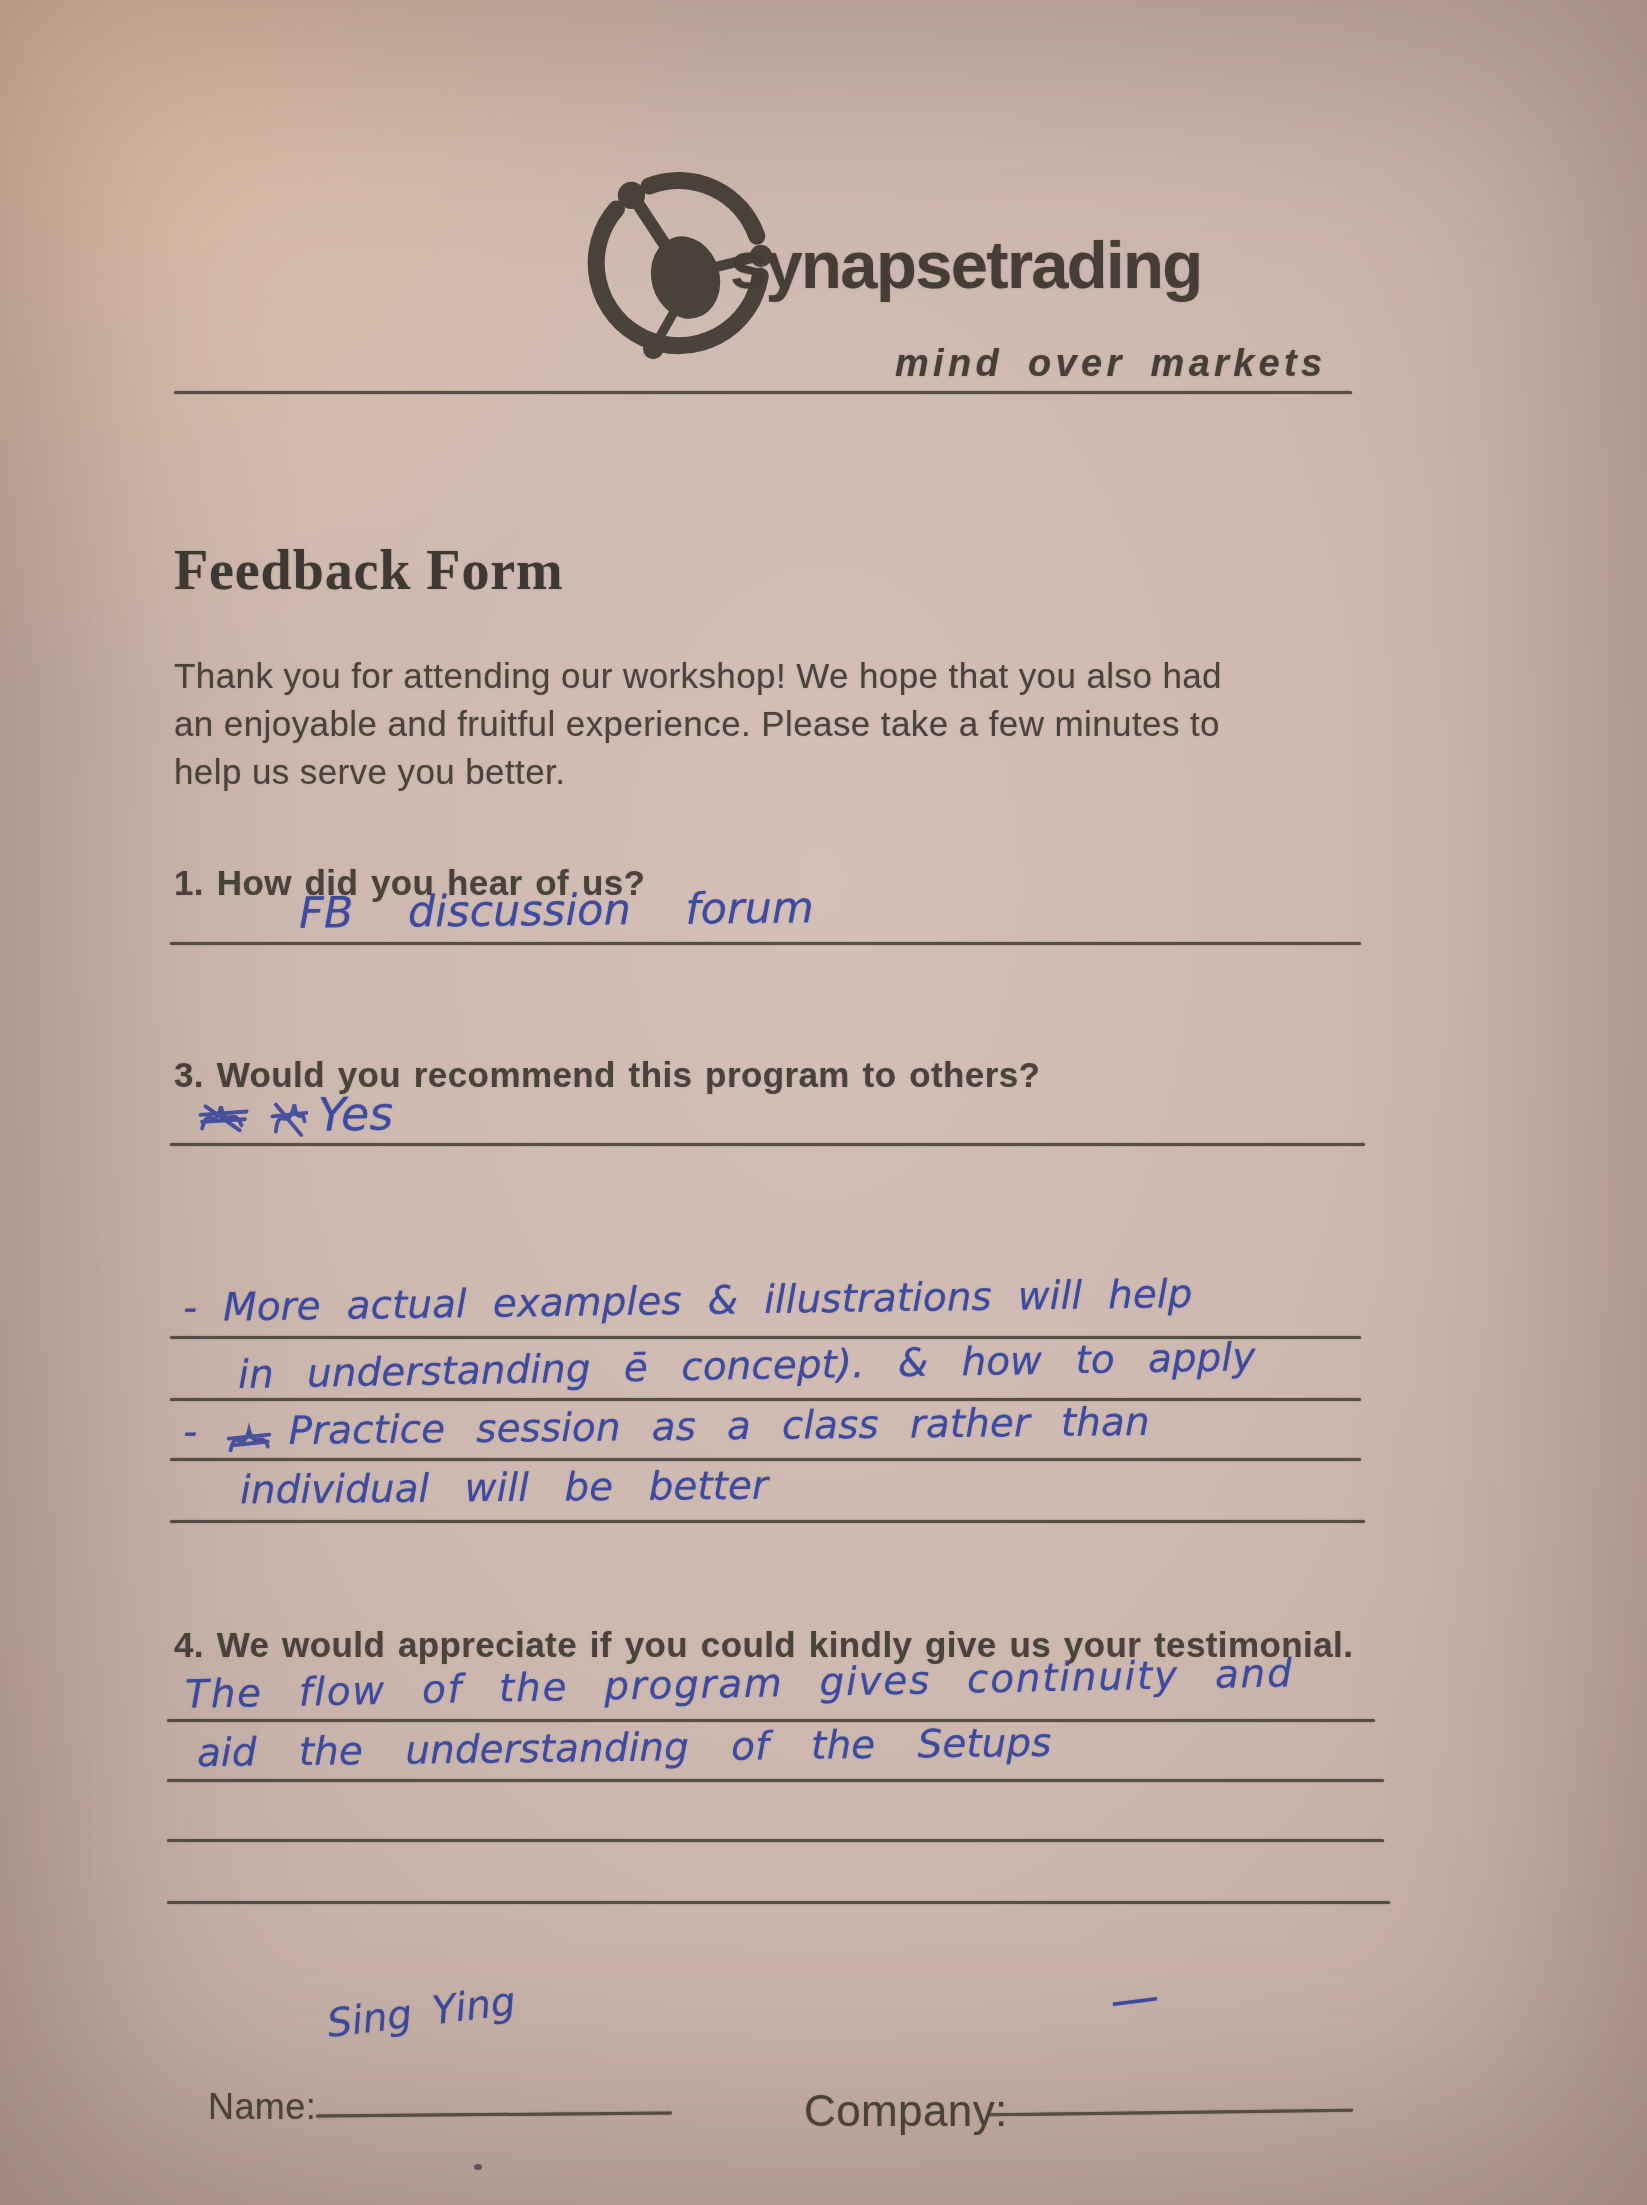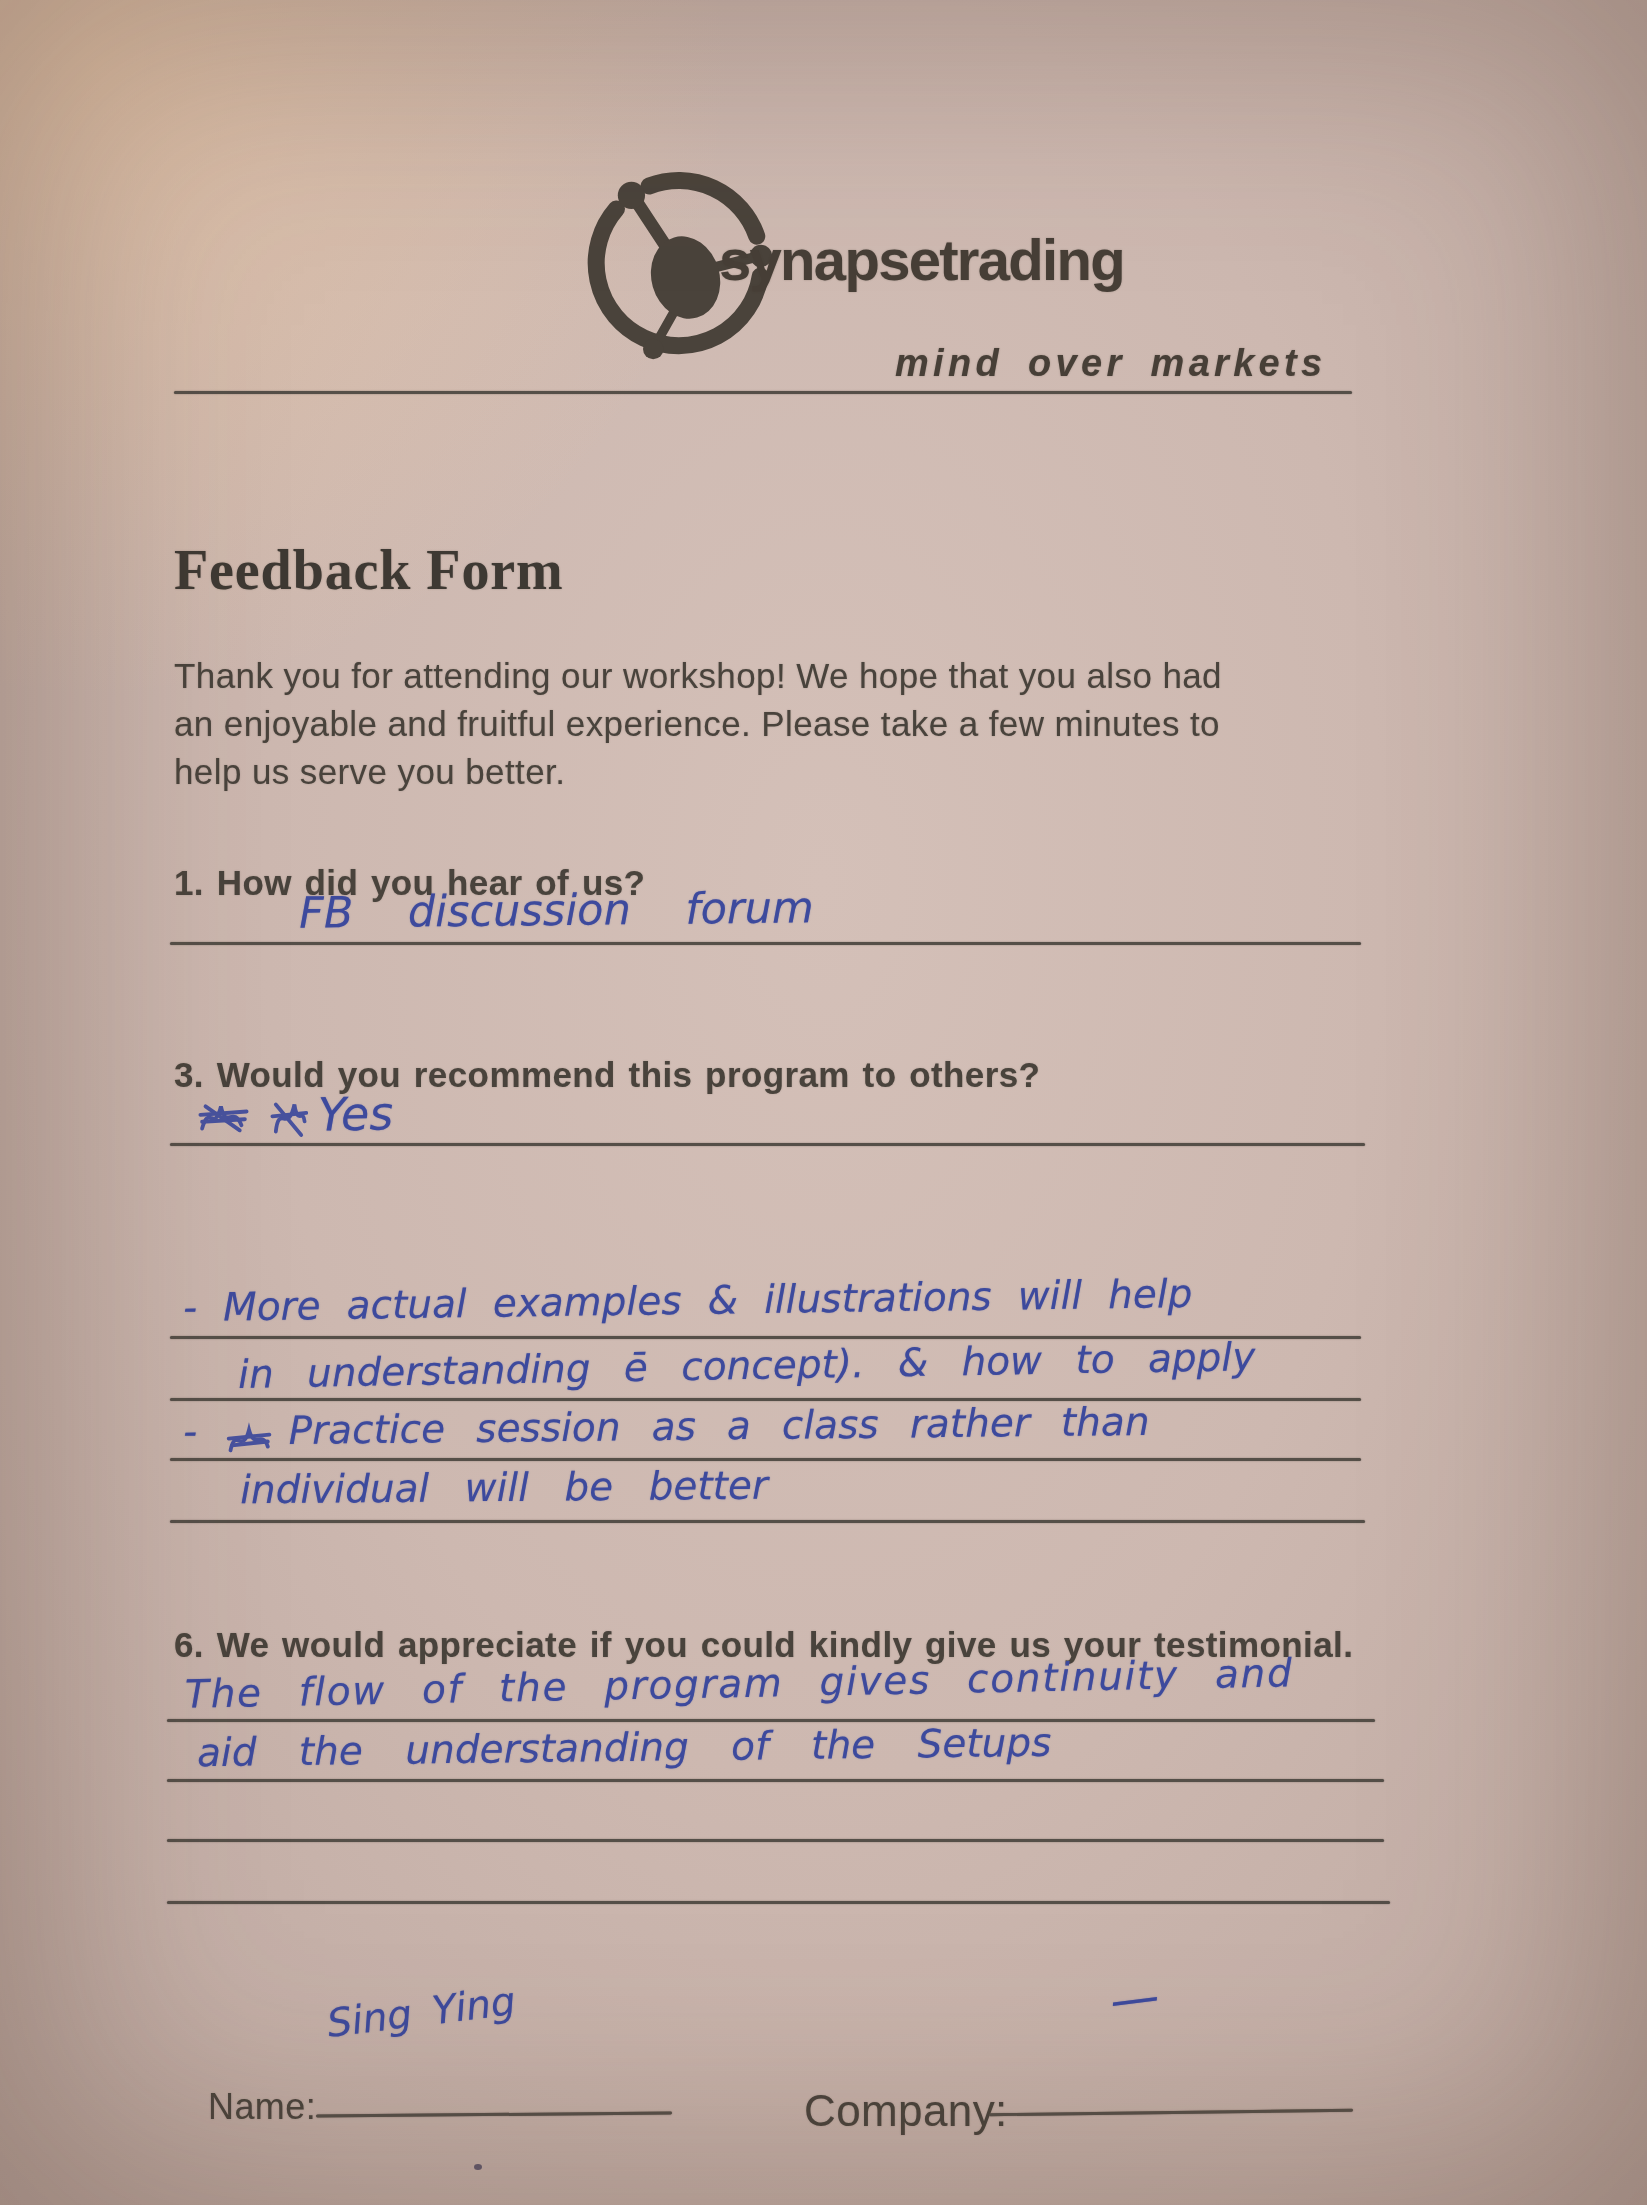--- a/index.html
+++ b/index.html
@@ -25,22 +25,23 @@
     color:#3d4a9d;
     text-shadow:0 0 1.3px rgba(61,74,157,0.55);
     white-space:nowrap;
   }
   .rule{
     position:absolute;height:3.4px;background:#554f48;border-radius:1.7px;
     box-shadow:0 0 1.3px rgba(70,60,50,0.7);
   }
   .scribble{display:inline-block;vertical-align:middle;}
   .logo-brand{
-    font-size:58px;font-weight:bold;letter-spacing:-1.7px;color:#473f37;
+    font-size:67px;font-weight:bold;letter-spacing:-1.7px;color:#473f37;
     text-shadow:0 0 1.7px rgba(70,62,52,0.4);
+    margin-left:11px;
   }
   .logo-tagline{
     font-size:38px;font-weight:bold;font-style:italic;letter-spacing:4.3px;
     word-spacing:10.2px;color:#473f37;text-shadow:0 0 1.7px rgba(70,62,52,0.4);margin-top:20px;
   }
   .title{
     font-family:"Liberation Serif", serif;
     font-size:56px;font-weight:bold;color:#3e3933;letter-spacing:0.9px;
     text-shadow:0 0 1.7px rgba(65,56,48,0.35);
   }
@@ -118,21 +119,21 @@
         <path d="M8,28 L50,24"></path>
       </g>
     </svg>
     <span class="hw" style="font-size:39px;word-spacing:18.7px;">Practice session as a class rather than</span>
   </div>
   <div class="rule" style="left:170px;top:1458px;width:1191px;"></div>
 
   <div class="abs hw" style="left:240px;top:1465px;font-size:39px;word-spacing:23px;transform:rotate(-0.5deg);">individual will be better</div>
   <div class="rule" style="left:170px;top:1520px;width:1195px;"></div>
 
-  <div class="abs printed label" style="left:174px;top:1625px;">6. We would appreciate if you could kindly give us your testimonial.</div>
+  <div class="abs printed label" style="left:174px;top:1625px;">4. We would appreciate if you could kindly give us your testimonial.</div>
 
   <div class="abs hw" style="left:185px;top:1661px;font-size:39px;word-spacing:22px;letter-spacing:1.7px;transform:rotate(-1.1deg);">The flow of the program gives continuity and</div>
   <div class="rule" style="left:167px;top:1719px;width:1208px;"></div>
 
   <div class="abs hw" style="left:197px;top:1725px;font-size:39px;word-spacing:30px;transform:rotate(-0.7deg);">aid the understanding of the Setups</div>
   <div class="rule" style="left:167px;top:1779px;width:1217px;"></div>
 
   <div class="rule" style="left:167px;top:1839px;width:1217px;"></div>
   <div class="rule" style="left:167px;top:1901px;width:1223px;"></div>
 

